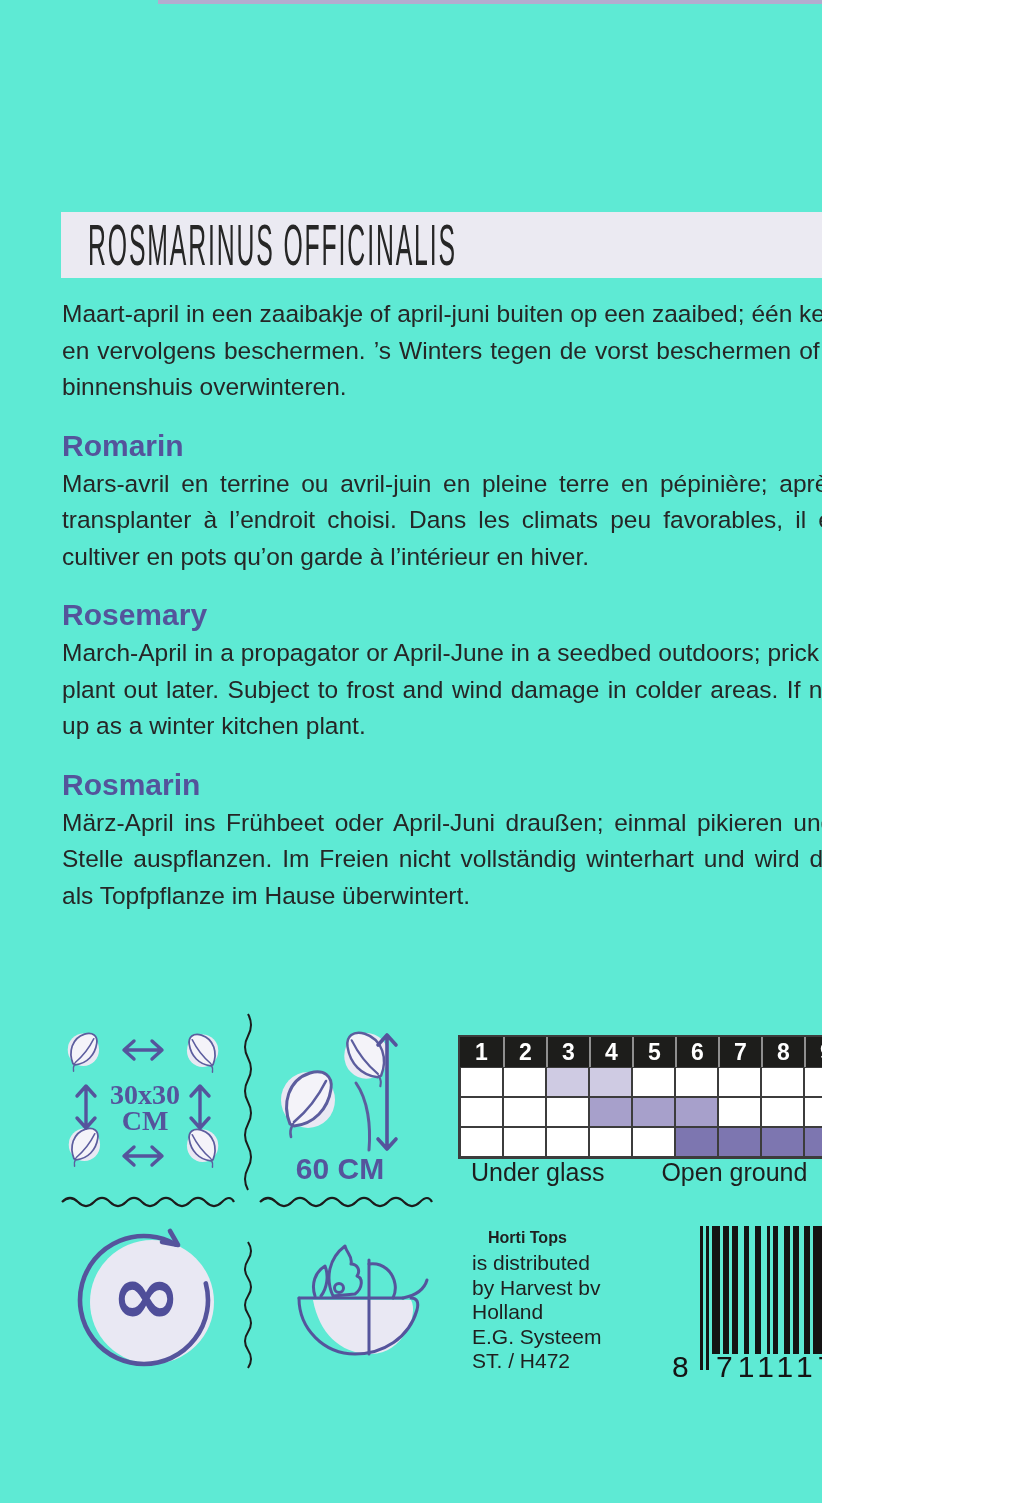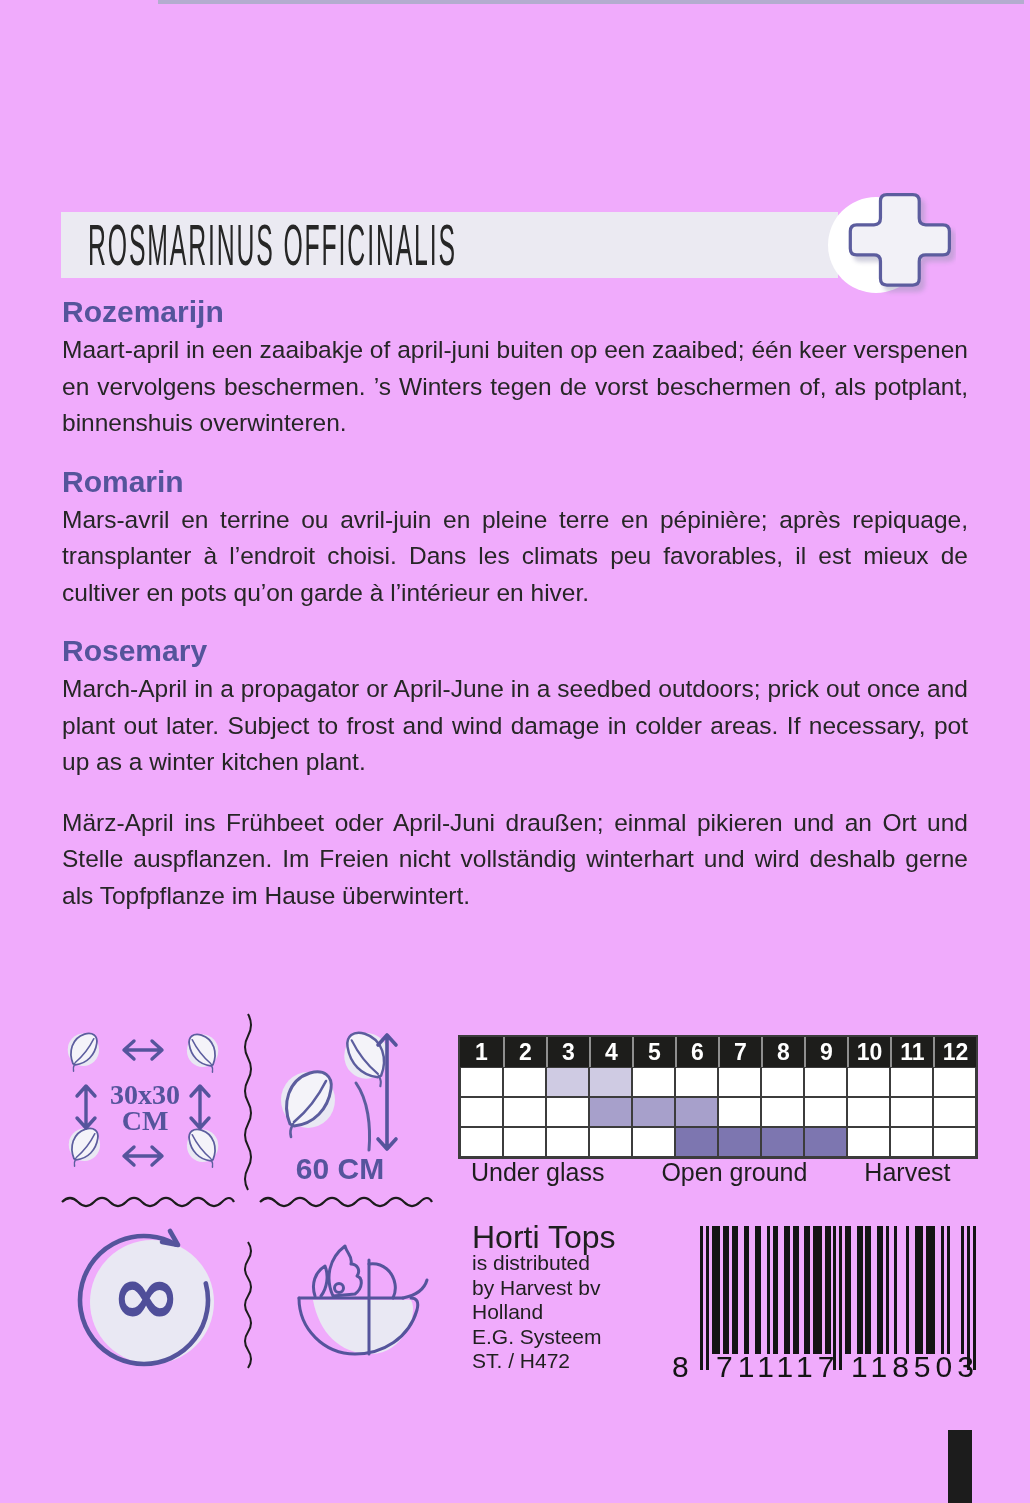--- a/index.html
+++ b/index.html
@@ -1,16 +1,16 @@
 <!DOCTYPE html>
 <html><head>
 <meta charset="utf-8">
 <style>
   html,body{margin:0;padding:0;background:#fff;}
-  .page{position:relative;width:1030px;height:1503px;background:#f0abfc;overflow:hidden;
+  .page{position:relative;width:822px;height:1503px;background:#5eead4;overflow:hidden;
         font-family:"Liberation Sans",sans-serif;color:#262626;}
   .top-strip{position:absolute;left:158px;top:0;width:866px;height:4px;background:#b3accf;}
   
   .banner{position:absolute;left:61px;top:212px;width:777px;height:66px;background:#ebeaf2;}
   .banner-cut{position:absolute;left:828px;top:197px;width:96px;height:96px;border-radius:50%;background:#ffffff;}
   .title{position:absolute;left:88px;top:219px;height:52px;line-height:52px;white-space:nowrap;
          font-size:40px;font-weight:400;color:#262626;letter-spacing:3px;
          transform:scale(0.62,1.45);transform-origin:left center;}
   .cross{position:absolute;left:848px;top:186px;}
   
@@ -27,21 +27,21 @@
   .cal-head .hc{height:30px;background:#1d1d1b;color:#fff;font-weight:700;font-size:23px;
                 display:flex;align-items:center;justify-content:center;border-left:2px solid #8f8f8f;}
   .cal-head .hc:first-child{border-left:none;}
   .cal-row{display:grid;grid-template-columns:repeat(12,1fr);}
   .cal-row .bc{height:28px;background:#fff;border:1px solid #3c3c3c;}
   .legend{position:absolute;left:458px;top:1158px;width:520px;display:flex;align-items:center;}
   .legend .sw{width:43px;height:27px;margin-right:13px;}
   .legend .lab{font-size:25px;color:#1e1e1e;margin-right:44px;white-space:nowrap;}
   
   .distrib{position:absolute;left:472px;top:1224px;font-size:21px;line-height:24.5px;color:#1f1f1f;}
-  .distrib .dname{font-size:32px;font-weight:400;line-height:27px;}
+  .distrib .dname{font-size:16px;font-weight:700;line-height:27px;margin-left:16px;}
   .barcode{position:absolute;left:700px;top:1226px;width:278px;height:160px;}
   .barcode .bar{position:absolute;top:0;width:3px;background:#141414;}
   .bc-num{position:absolute;top:1350px;font-size:30px;color:#141414;white-space:nowrap;}
   .black-bar{position:absolute;left:948px;top:1430px;width:24px;height:73px;background:#1c1c1c;}
 </style>
 </head>
 <body>
 
 <div class="page">
 
@@ -50,32 +50,32 @@
   <div class="banner"></div>
   <div class="banner-cut"></div>
   <div class="title">ROSMARINUS OFFICINALIS</div>
 
   <svg class="cross" width="108" height="112" viewBox="0 0 100 104">
     <path d="M36 8 L60 8 Q66 8 66 14 L66 30 Q66 36 72 36 L88 36 Q94 36 94 42 L94 58 Q94 64 88 64 L72 64 Q66 64 66 70 L66 86 Q66 92 60 92 L36 92 Q30 92 30 86 L30 70 Q30 64 24 64 L8 64 Q2 64 2 58 L2 42 Q2 36 8 36 L24 36 Q30 36 30 30 L30 14 Q30 8 36 8 Z" fill="#f2f1f7" stroke="#5c5d9e" stroke-width="3" style="filter:drop-shadow(4px 5px 2px rgba(150,148,180,0.45));"></path>
   </svg>
 
   <div class="sections">
     <div class="sec">
-      <h2>Rozemarijn</h2>
       <p>Maart-april in een zaaibakje of april-juni buiten op een zaaibed; één keer verspenen en vervolgens beschermen. ’s Winters tegen de vorst beschermen of, als potplant, binnenshuis overwinteren.</p>
     </div>
     <div class="sec">
       <h2>Romarin</h2>
       <p>Mars-avril en terrine ou avril-juin en pleine terre en pépinière; après repiquage, transplanter à l’endroit choisi. Dans les climats peu favorables, il est mieux de cultiver en pots qu’on garde à l’intérieur en hiver.</p>
     </div>
     <div class="sec">
       <h2>Rosemary</h2>
       <p>March-April in a propagator or April-June in a seedbed outdoors; prick out once and plant out later. Subject to frost and wind damage in colder areas. If necessary, pot up as a winter kitchen plant.</p>
     </div>
     <div class="sec">
+      <h2>Rosmarin</h2>
       <p>März-April ins Frühbeet oder April-Juni draußen; einmal pikieren und an Ort und Stelle auspflanzen. Im Freien nicht vollständig winterhart und wird deshalb gerne als Topfpflanze im Hause überwintert.</p>
     </div>
   </div>
 
   <svg style="position:absolute;left:64px;top:1028px;" width="158" height="150" viewBox="0 0 158 150">
     <defs>
       <g id="leafshape">
         <ellipse cx="30" cy="34" rx="27" ry="28" fill="#e9e8f3"></ellipse>
         <path d="M12 58 C4 38 10 14 32 7 C46 3 55 10 53 23 C50 43 36 58 16 60 Z" fill="#f4f3f9" stroke="#5c5d9e" stroke-width="3" stroke-linejoin="round"></path>
         <path d="M16 56 C28 46 40 31 48 15" stroke="#5c5d9e" stroke-width="2.6" fill="none" stroke-linecap="round"></path>

